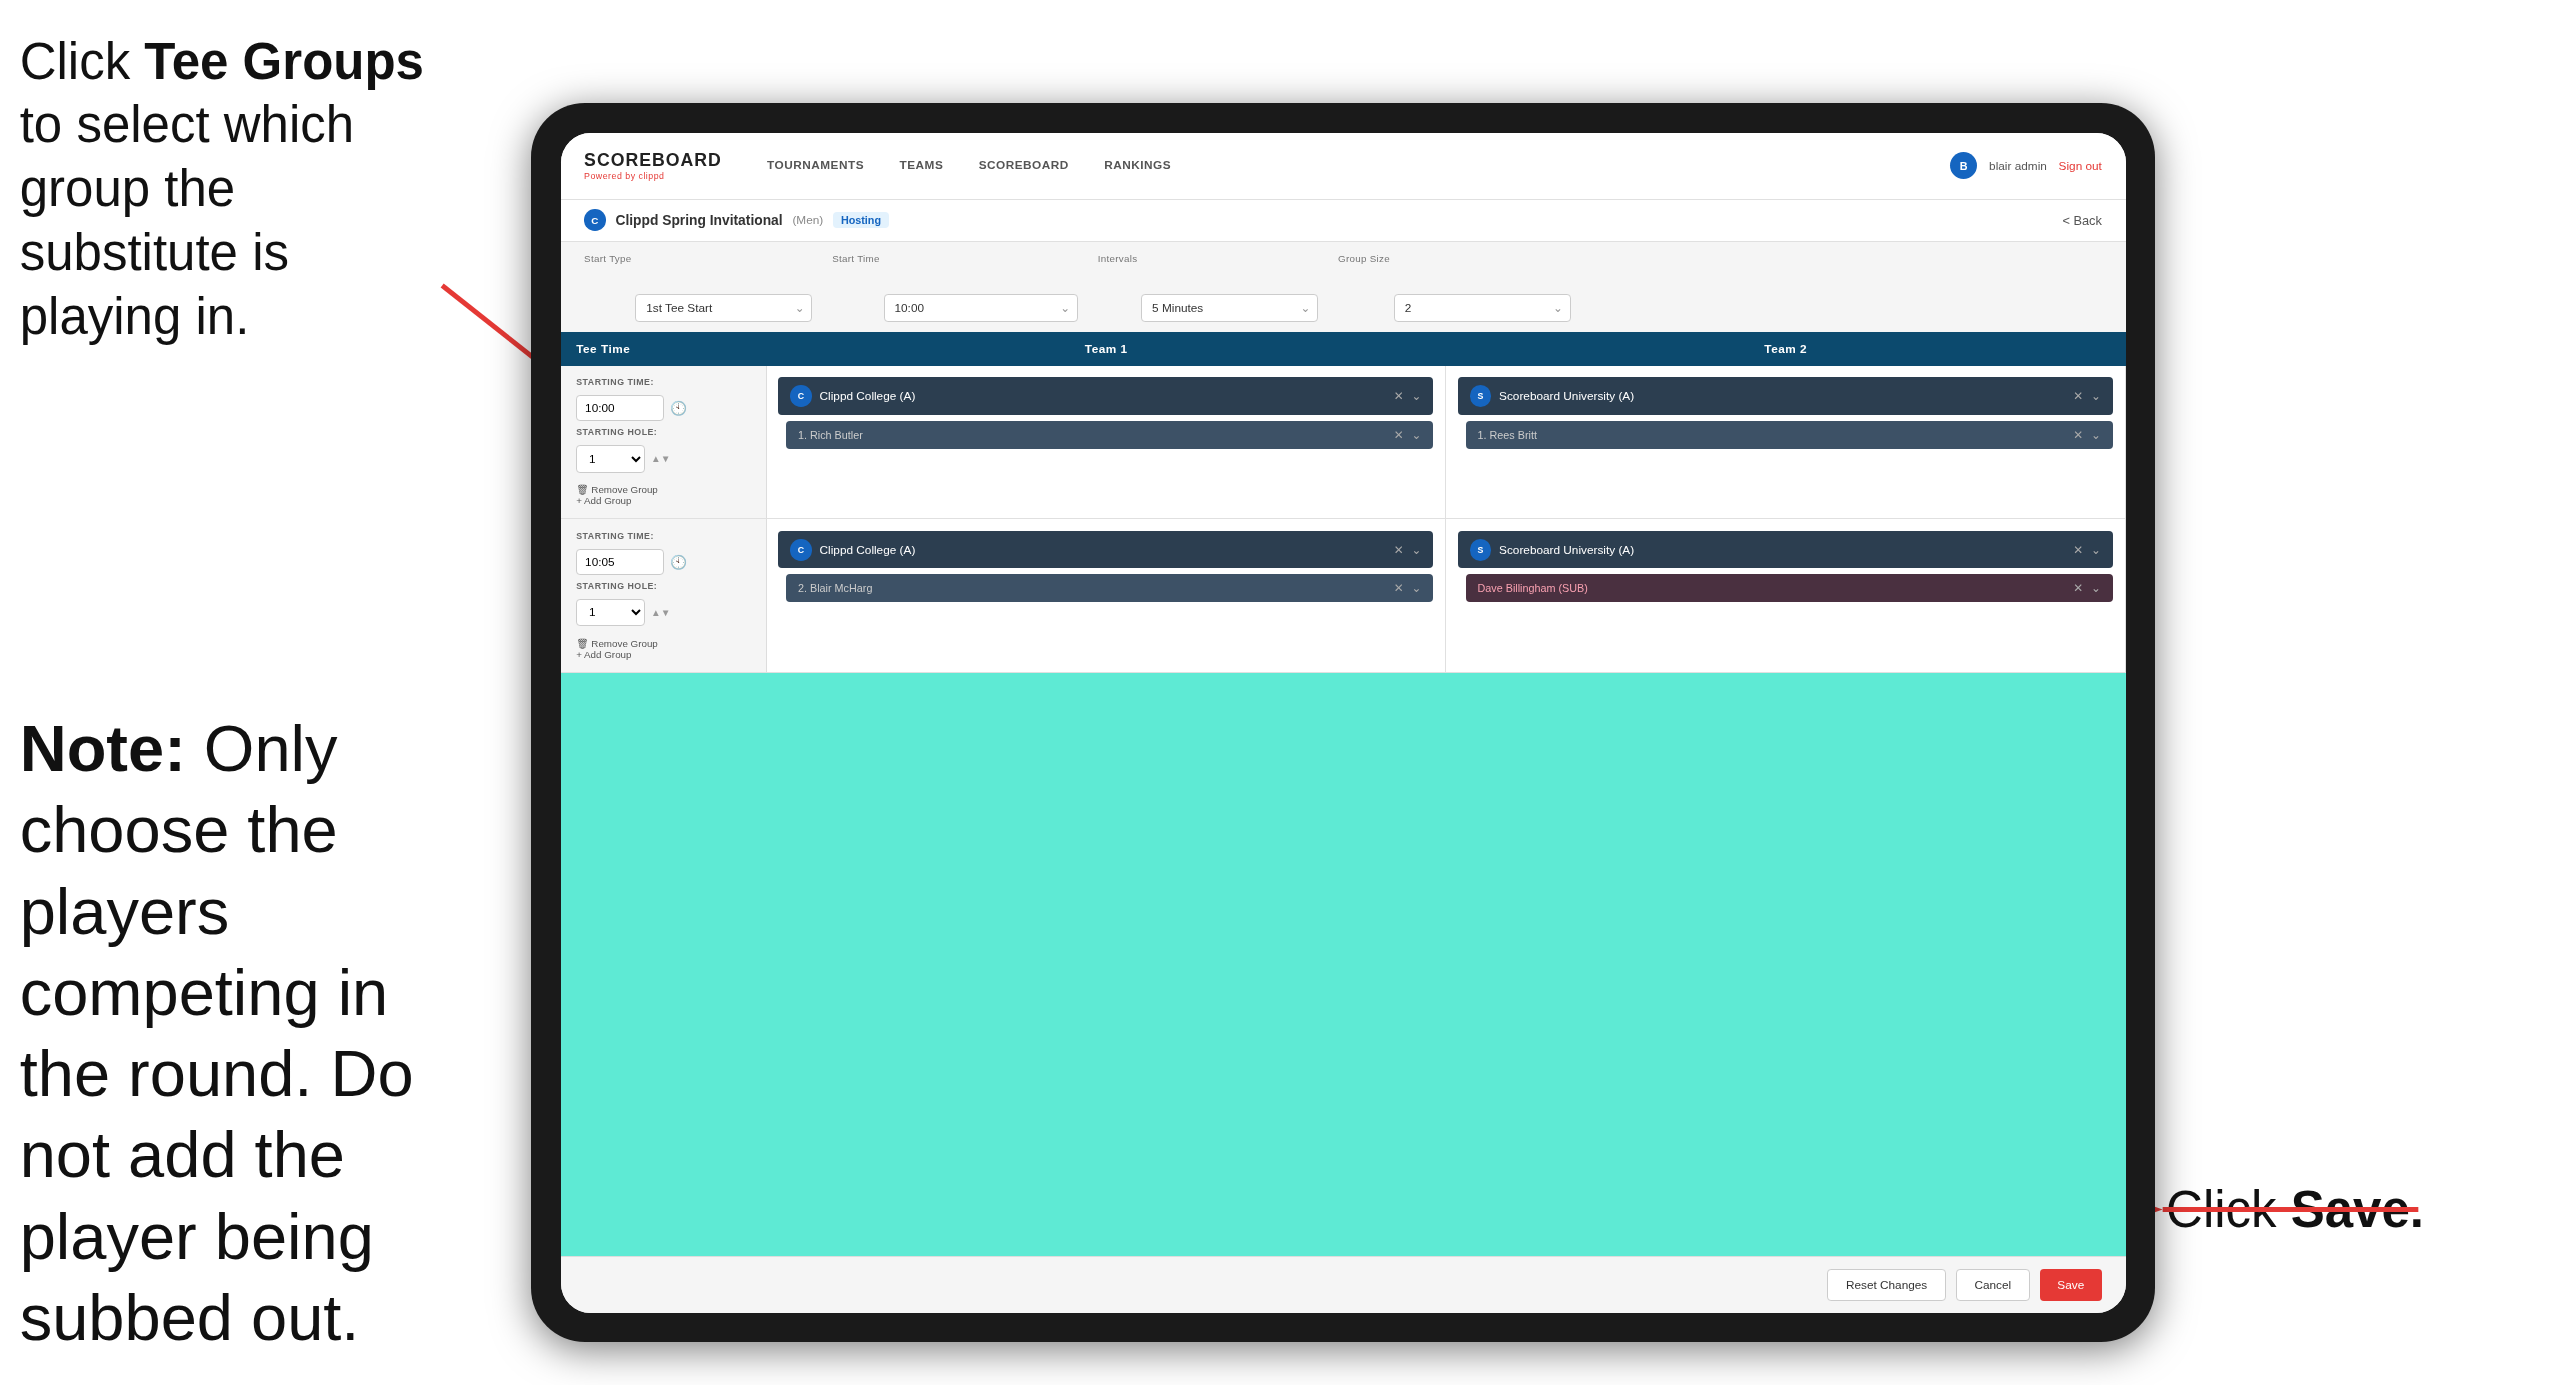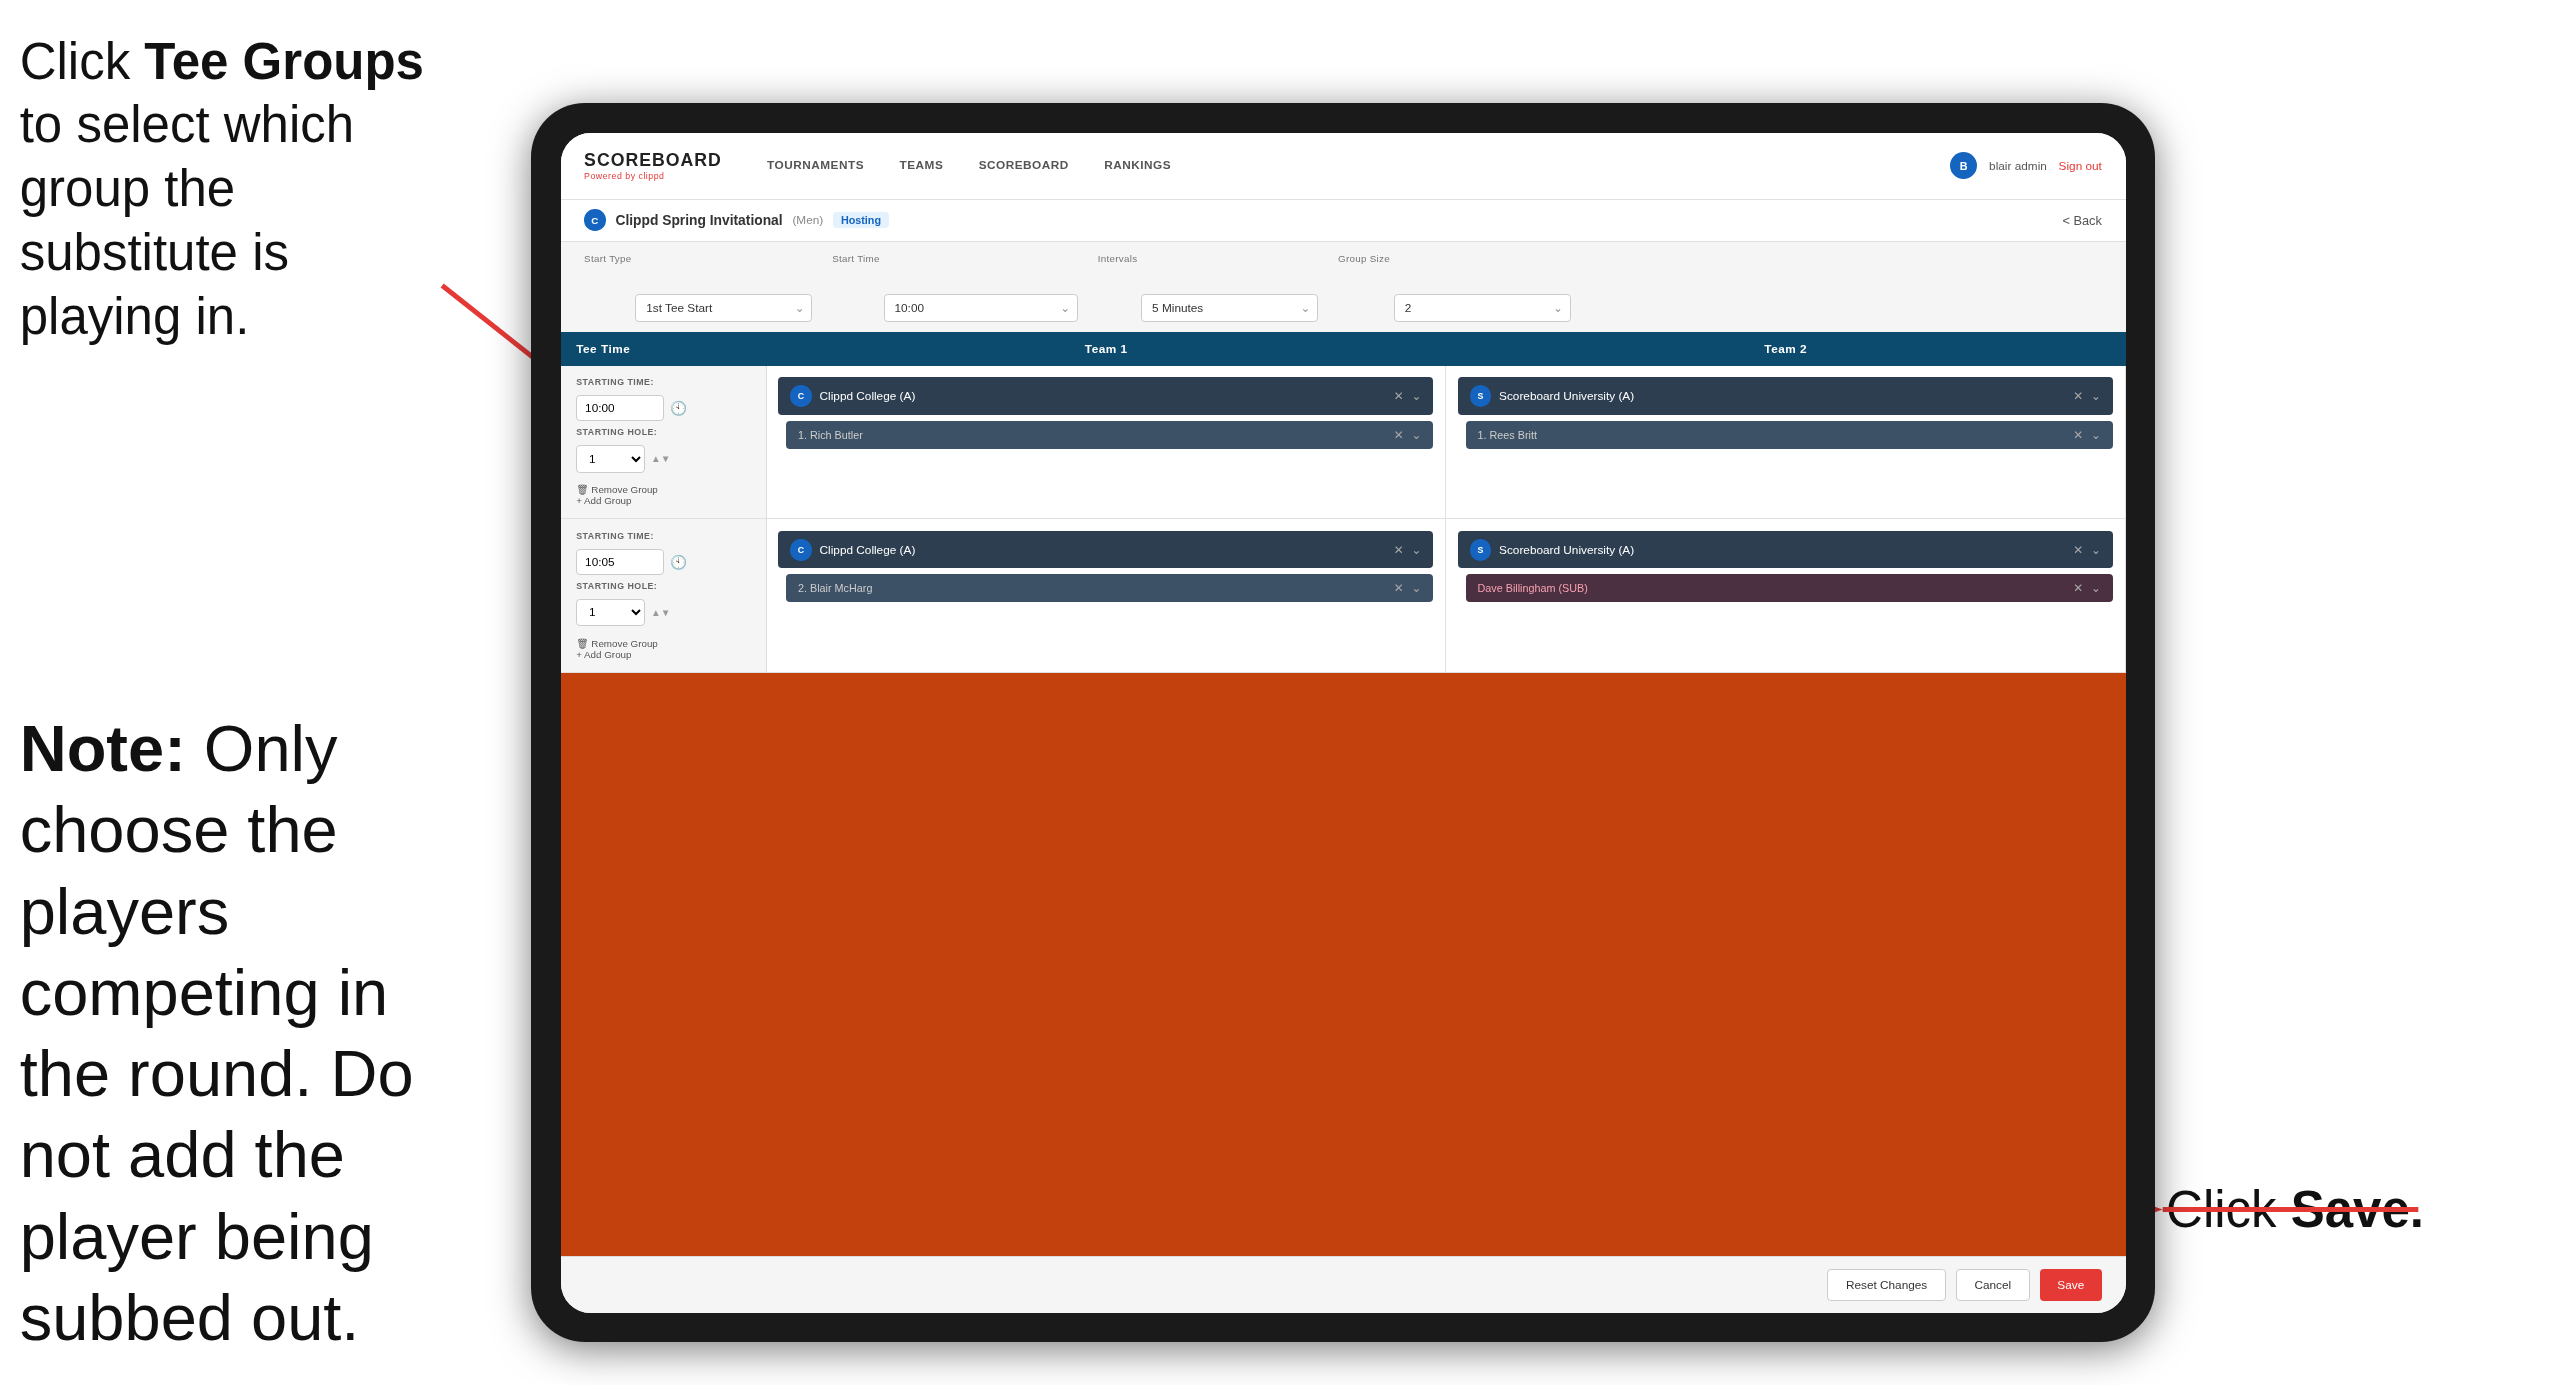--- a/index.html
+++ b/index.html
@@ -254,21 +254,21 @@
       letter-spacing: 0.5px;
     }
     .table-header-cell:first-child {
       text-align: left;
     }
 
     
     .main-content {
       flex: 1;
       overflow-y: auto;
-      background: #c2410c;
+      background: #5eead4;
     }
 
     
     .group-row {
       display: grid;
       grid-template-columns: 206px 1fr 1fr;
       border-bottom: 1px solid #e0e0e0;
       min-height: 128px;
     }
 

